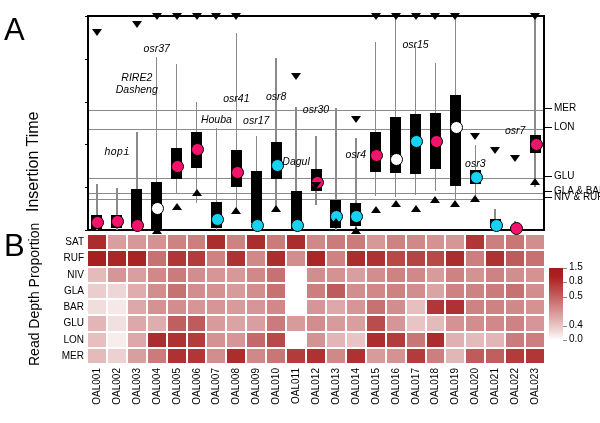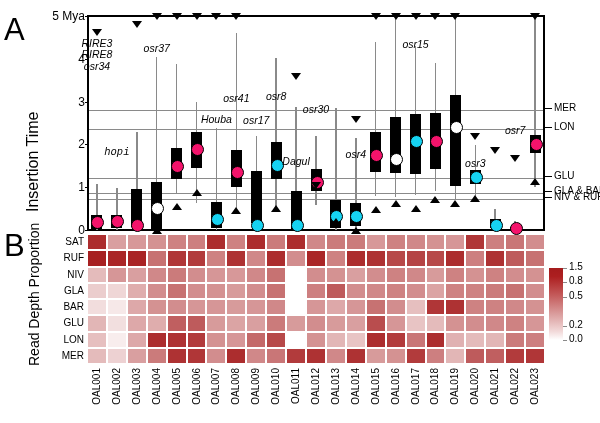--- a/index.html
+++ b/index.html
@@ -54,28 +54,20 @@
 <body>
 
 <div id="fig">
 
   <div class="panel-letter" id="letter-a">A</div>
   <div class="panel-letter" id="letter-b">B</div>
 
   <div class="axis-title" id="ins-time">Insertion Time</div>
   <div class="axis-title" id="rdp">Read Depth Proportion</div>
 
-  <div id="ylabels">
-      <div class="ytk" style="top: 10px;">5 Mya</div>
-      <div class="ytk" style="top: 52.8px;">4</div>
-      <div class="ytk" style="top: 95.6px;">3</div>
-      <div class="ytk" style="top: 138.4px;">2</div>
-      <div class="ytk" style="top: 181.2px;">1</div>
-      <div class="ytk" style="top: 224px;">0</div>
-    </div>
 
   <div id="panelA">
       <div class="hline" style="top: 92.592px;"></div>
       <div class="hline" style="top: 112.28px;"></div>
       <div class="hline" style="top: 161.072px;"></div>
       <div class="hline" style="top: 175.624px;"></div>
       <div class="hline" style="top: 182.472px;"></div>
     </div>
 
   <div id="rightlabels"></div>
@@ -320,21 +312,21 @@
 
   <div id="cbar"></div>
   <div id="cbarticks">
       <div class="cbtick" style="top: 268px;"></div>
       <div class="cblab" style="top: 262px;">1.5</div>
       <div class="cbtick" style="top: 282.4px;"></div>
       <div class="cblab" style="top: 276.4px;">0.8</div>
       <div class="cbtick" style="top: 296.8px;"></div>
       <div class="cblab" style="top: 290.8px;">0.5</div>
       <div class="cbtick" style="top: 325.6px;"></div>
-      <div class="cblab" style="top: 319.6px;">0.2</div>
+      <div class="cblab" style="top: 319.6px;">0.4</div>
       <div class="cbtick" style="top: 340px;"></div>
       <div class="cblab" style="top: 334px;">0.0</div>
     </div>
 
 <div class="ytkmark" style="top: 16px;"></div>
     <div class="ytkmark" style="top: 58.8px;"></div>
     <div class="ytkmark" style="top: 101.6px;"></div>
     <div class="ytkmark" style="top: 144.4px;"></div>
     <div class="ytkmark" style="top: 187.2px;"></div>
     <div class="ytkmark" style="top: 230px;"></div>
@@ -490,22 +482,22 @@
       <div class="med pink" style="width: 11px; height: 11px; margin-left: -5.5px; top: 221.932px;"></div>
       <div class="tri down" style="top: 155.096px;"></div>
     </div>
     <div class="col" style="left: 535.043px; width: 0px; top: 0px; height: 423px; position: absolute;">
       <div class="whisker" style="top: 16px; height: 171.2px;"></div>
       <div class="box" style="width: 11px; margin-left: -5.5px; top: 134.984px; height: 17.976px;"></div>
       <div class="med pink" style="width: 11px; height: 11px; margin-left: -5.5px; top: 138.044px;"></div>
       <div class="tri down" style="top: 13px;"></div>
       <div class="tri up" style="top: 178.208px;"></div>
     </div>
-    <div class="felab" style="width: 62px; left: 65.9565px; top: 37.82px;">RIRE3<br>RIRE8<br>osr34</div>
     <div class="felab" style="width: 62px; left: 85.8696px; top: 146.96px; font-family: Liberation Mono, monospace;">hopi</div>
+    <div class="felab" style="width: 62px; left: 105.783px; top: 72.06px;">RIRE2<br>Dasheng</div>
     <div class="felab" style="width: 62px; left: 125.696px; top: 43.384px;">osr37</div>
     <div class="felab" style="width: 62px; left: 185.435px; top: 114.004px;">Houba</div>
     <div class="felab" style="width: 62px; left: 205.348px; top: 93.032px;">osr41</div>
     <div class="felab" style="width: 62px; left: 225.261px; top: 114.86px;">osr17</div>
     <div class="felab" style="width: 62px; left: 245.174px; top: 91px;">osr8</div>
     <div class="felab" style="width: 62px; left: 265.087px; top: 155.52px;">Dagul</div>
     <div class="felab" style="width: 62px; left: 285px; top: 104.16px;">osr30</div>
     <div class="felab" style="width: 62px; left: 324.826px; top: 148.672px;">osr4</div>
     <div class="felab" style="width: 62px; left: 384.565px; top: 39.104px;">osr15</div>
     <div class="felab" style="width: 62px; left: 444.304px; top: 157.66px;">osr3</div>

